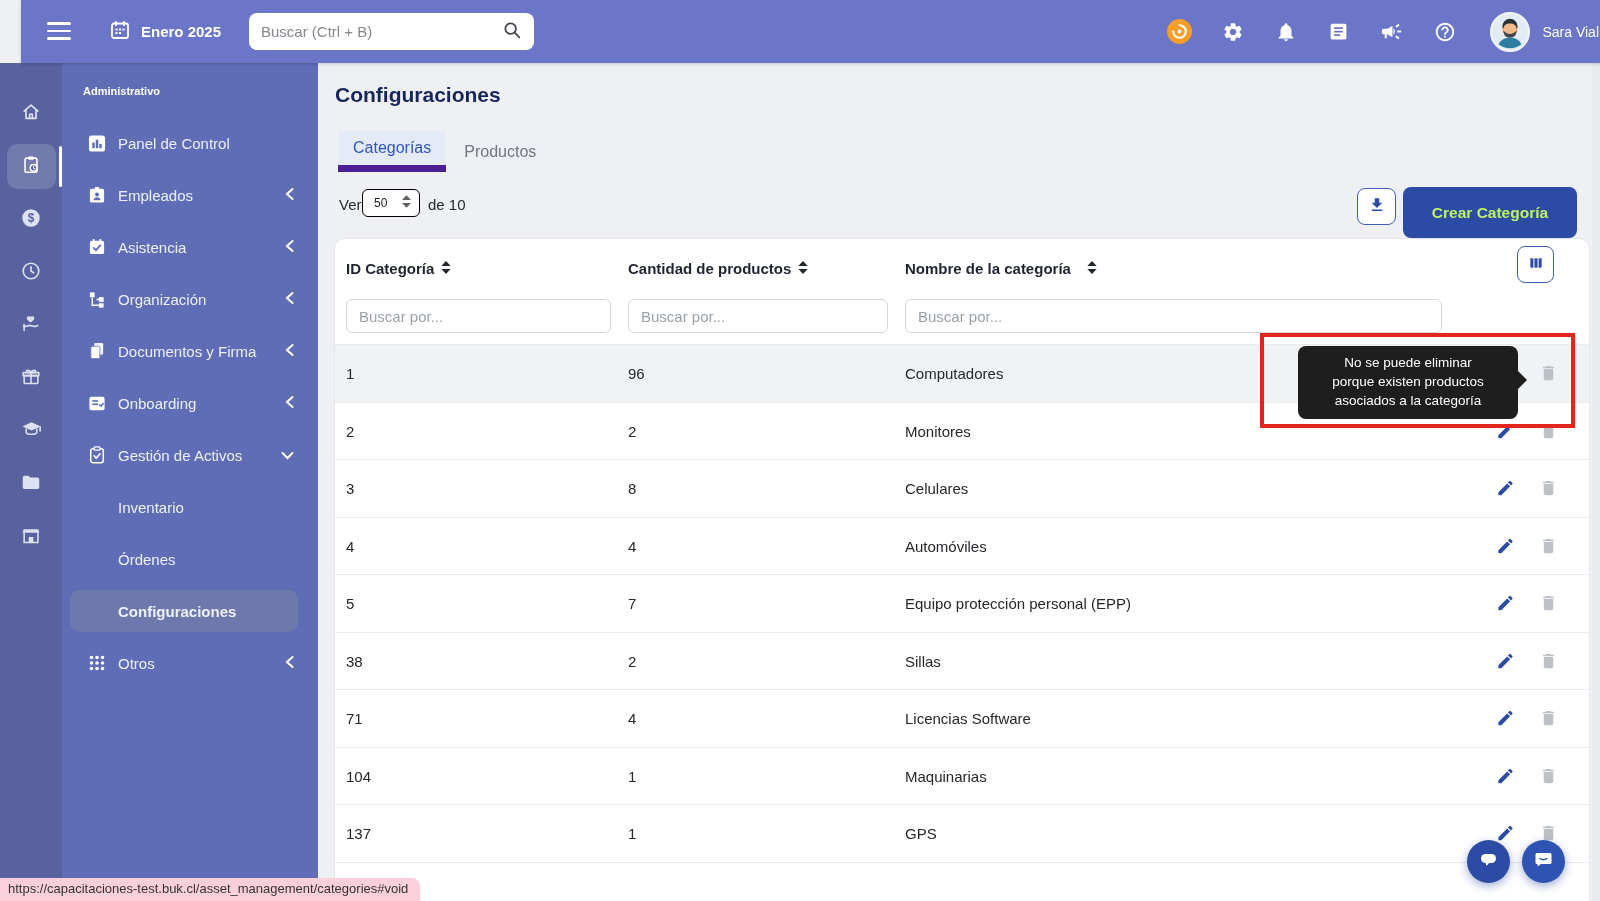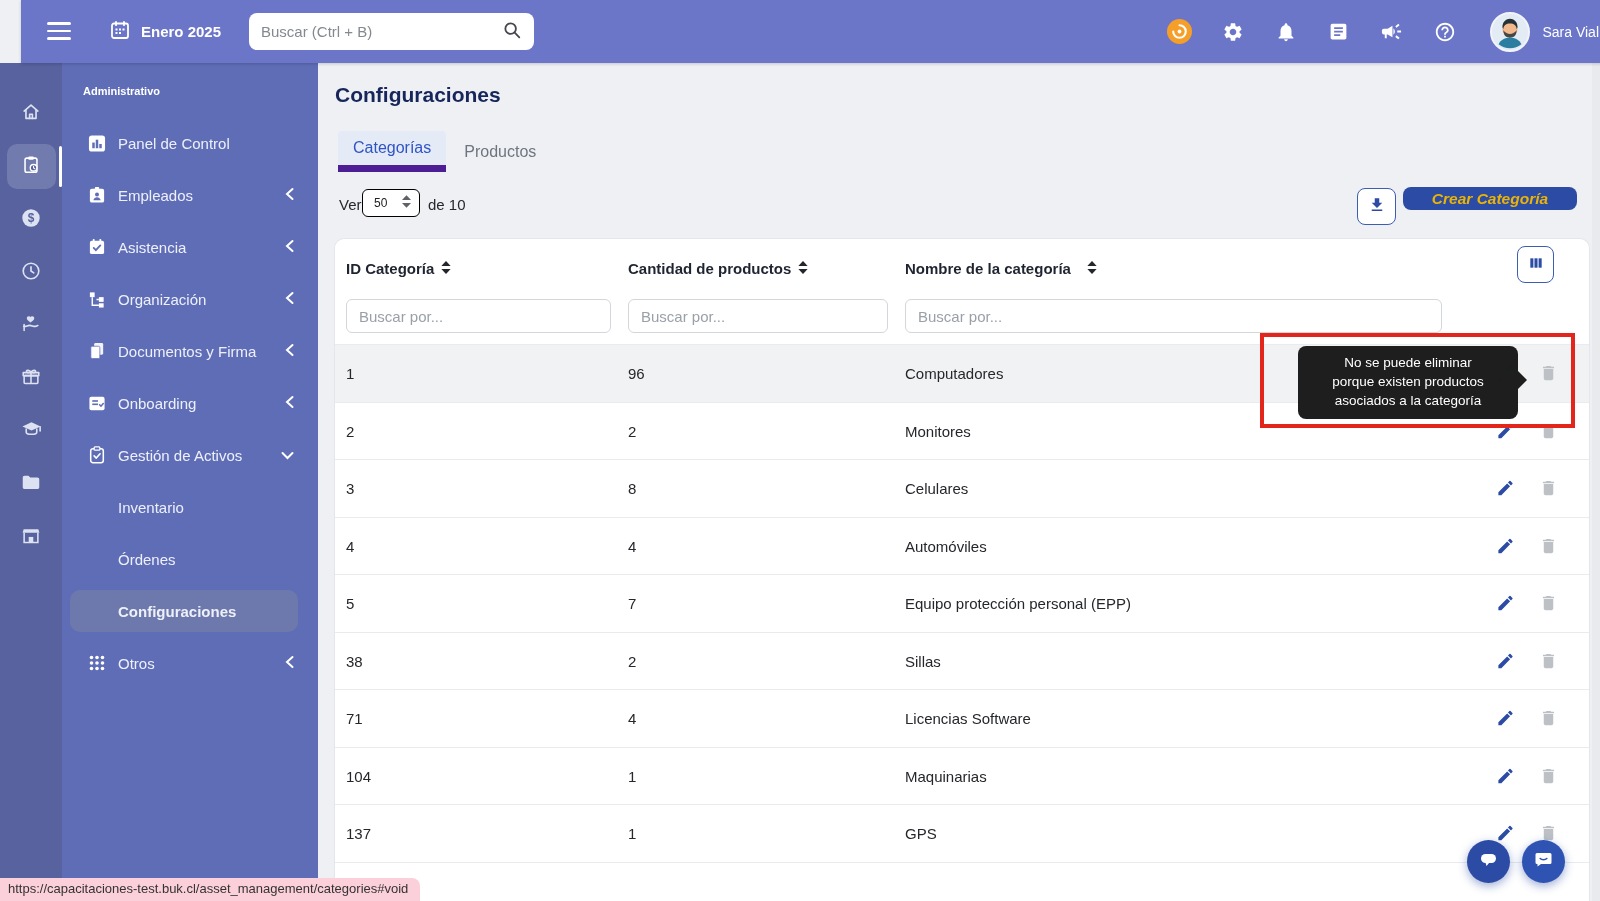--- a/index.html
+++ b/index.html
@@ -63,24 +63,24 @@
   .tab.active { background:#E5EAF7; color:#2F54C4; border-bottom:7px solid #4c1d95; border-radius:4px 4px 0 0; }
   .tab.inactive { color:#6F7580; padding:0 18px; }
   .ver-label { position:absolute; left:21px; top:133px; font-size:15px; color:#26282C; }
   .page-size { position:absolute; left:44px; top:126px; width:58px; height:28px; border:1px solid #000000;
                border-radius:6px; background:#fff; display:flex; align-items:center; padding:0 8px 0 11px;
                font-size:12px; color:#202124; justify-content:space-between; cursor:pointer; }
   .of-label { position:absolute; left:110px; top:133px; font-size:15px; color:#26282C; }
   .download-btn { position:absolute; left:1039px; top:125px; width:39px; height:37px; background:#fff;
                   border:1px solid #3D5DB3; border-radius:8px; display:flex; align-items:center;
                   justify-content:center; cursor:pointer; }
-  .create-btn { position:absolute; left:1085px; top:124px; width:174px; height:23px; background:#2B4BA4;
-                border:none; border-radius:8px; color:#eab308; font-size:15.5px; font-weight:bold;
+  .create-btn { position:absolute; left:1085px; top:124px; width:174px; height:51px; background:#2B4BA4;
+                border:none; border-radius:8px; color:#bef264; font-size:15.5px; font-weight:bold;
                 display:flex; align-items:center; justify-content:center; cursor:pointer;
-                font-family:"Liberation Sans",sans-serif;font-style:italic; }
+                font-family:"Liberation Sans",sans-serif; }
 
   
   .card { position:absolute; left:16px; top:175px; width:1256px; height:663px; background:#fff;
           border:1px solid #E4E6EB; border-bottom:none; border-radius:10px 10px 0 0; }
   .columns-btn { position:absolute; right:35px; top:7px; width:37px; height:37px; background:#fff;
                  border:1px solid #3D5DB3; border-radius:8px; display:flex; align-items:center;
                  justify-content:center; cursor:pointer; }
   .th { position:absolute; top:21px; font-size:15px; font-weight:bold; color:#1F2430;
         display:flex; align-items:flex-start; gap:7px; cursor:pointer; }
   .th-id { left:11px; } .th-count { left:293px; } .th-name { left:570px;gap:16px; }

